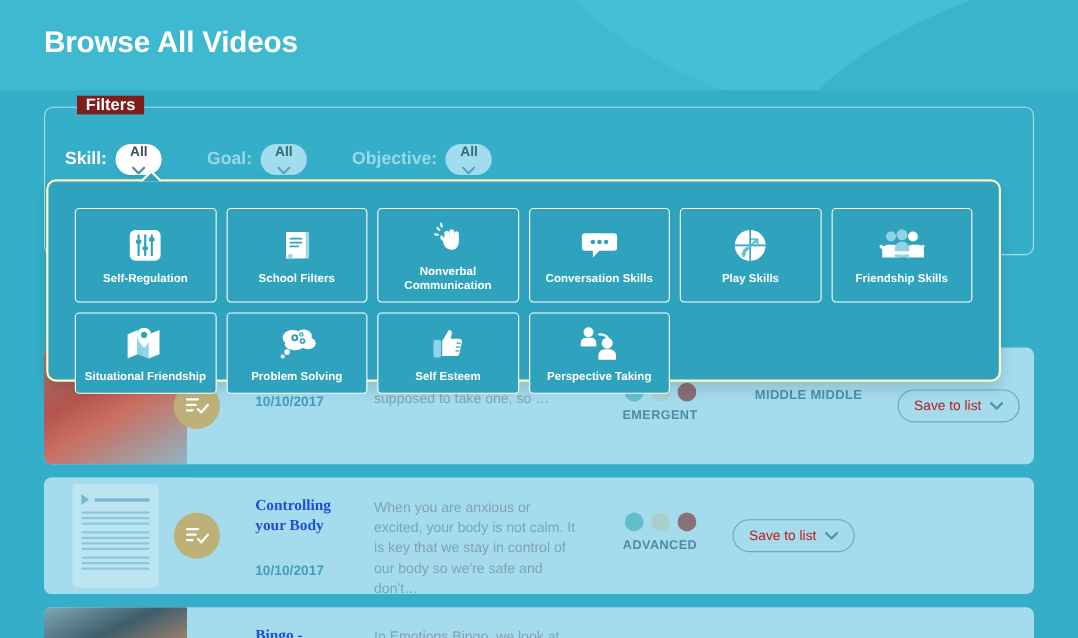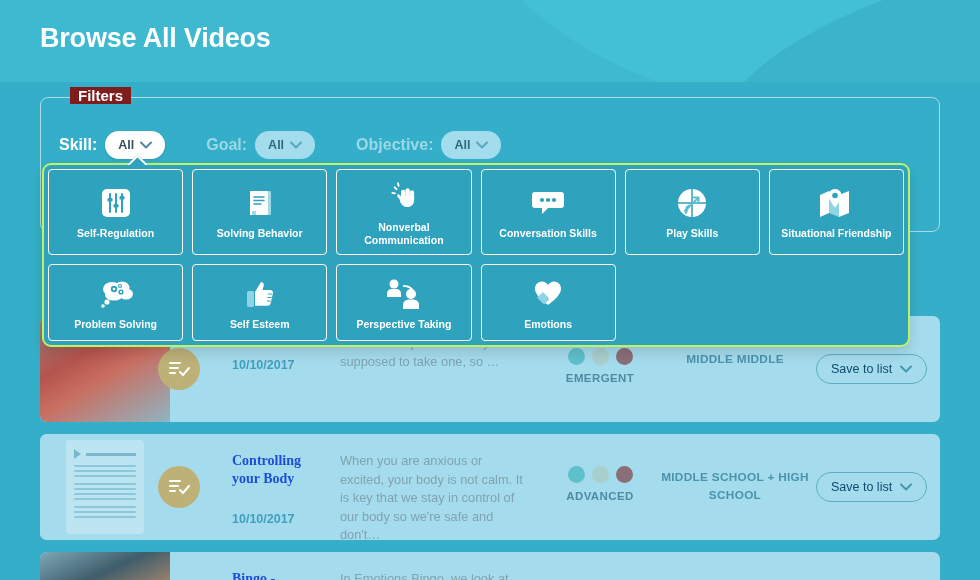--- a/index.html
+++ b/index.html
@@ -58,34 +58,34 @@
     font-size: 16px; font-weight: bold; margin-right: 8px;
     color: #9ad8e6;
   }
   .filter-label.active { color: #ffffff; }
   .pill {
     display: inline-flex; align-items: center; gap: 6px;
     height: 28px; padding: 0 13px;
     border-radius: 16px;
     background: #a3dced; color: #2e6b7d;
     font-size: 12.5px; font-weight: bold;
-    cursor: pointer; position: relative;
+    cursor: pointer; position: relative; flex-direction: column;
   }
   .pill.open { background: #ffffff; color: #39505c; box-shadow: 0 1px 3px rgba(0,0,0,.12); }
   .pill svg { display: block; }
 
   
   .dropdown {
     position: absolute; left: 42px; top: 163px;
     width: 868px; height: 184px;
     background: #2fa3bd;
-    border: 2px solid #bef264;
+    border: 2px solid #fef9c3;
     border-radius: 9px;
     box-shadow: 0 6px 14px rgba(0,0,0,.13);
-    padding: 4px;
+    padding: 24px;
     z-index: 20;
   }
   .dropdown-arrow {
     position: absolute; left: 83px; top: -11px;
     width: 20px; height: 11px; overflow: hidden;
   }
   .dropdown-arrow::after {
     content: ""; position: absolute; left: 2px; top: 4px;
     width: 15px; height: 15px; background: #2fa3bd;
     border-left: 2px solid #fff; border-top: 2px solid #fff;
@@ -168,21 +168,21 @@
   .row-grade {
     flex: 0 0 150px; padding-top: 35px; text-align: center;
     font-size: 11.8px; font-weight: bold; color: #4a93ac; letter-spacing: .3px;
     line-height: 1.5;
   }
   .row-action { flex: 1; display: flex; align-items: center; justify-content: flex-start; padding-left: 6px; }
   .save-btn {
     display: inline-flex; align-items: center; gap: 8px;
     height: 30px; padding: 0 14px;
     border: 1.5px solid #5cadc4; border-radius: 16px;
-    background: transparent; color: #0c4a6e;
+    background: transparent; color: #b91c1c;
     font-size: 12.5px; font-family: "Liberation Sans", sans-serif;
     cursor: pointer;
   }
 </style>
 </head>
 <body>
 
 <div class="app">
 
   <div class="header">
@@ -305,21 +305,20 @@
       </div>
       <div class="row-desc">When you are anxious or excited, your body is not calm. It is key that we stay in control of our body so we're safe and don't…</div>
       <div class="row-level">
         <div class="dots">
           <span class="dot" style="background:#5fc0cd"></span>
           <span class="dot" style="background:#a9cfcc"></span>
           <span class="dot" style="background:#8a6f78"></span>
         </div>
         <div class="level-text">ADVANCED</div>
       </div>
-      <div class="row-grade">MIDDLE SCHOOL + HIGH SCHOOL</div>
       <div class="row-action">
         <button class="save-btn">
           <span>Save to list</span>
           <span>
             <svg width="12" height="8" viewBox="0 0 12 8">
                 <path d="M1 1.5L6 6.5L11 1.5" stroke="#4398b0" stroke-width="2" fill="none" stroke-linecap="round" stroke-linejoin="round"></path>
               </svg>
           </span>
         </button>
       </div>
@@ -370,21 +369,21 @@
         <div class="skill-icon">
           <svg width="34" height="34" viewBox="0 0 34 34">
               <path d="M7 5h17a2 2 0 012 2v20a2 2 0 01-2 2H7z" fill="#fff"></path>
               <rect x="25" y="5" width="3" height="24" rx="1" fill="#9fd9e6"></rect>
               <g stroke="#2fa3bd" stroke-width="1.6" stroke-linecap="round">
                 <path d="M11 11h10M11 14.5h10M11 18h7"></path>
               </g>
               <rect x="9" y="25" width="4" height="4" fill="#9fd9e6"></rect>
             </svg>
         </div>
-        <div class="skill-label">Solving Behavior</div>
+        <div class="skill-label">School Filters</div>
       </div>
 
       <div class="skill-card">
         <div class="skill-icon">
           <svg width="34" height="34" viewBox="0 0 34 34">
               <g fill="#fff">
                 <path d="M14 12c0-1.2 1-2.2 2.2-2.2s2.2 1 2.2 2.2v7h-4.4z"></path>
                 <path d="M18.4 10.5c0-1.2 1-2.2 2.2-2.2s2.2 1 2.2 2.2v8.5h-4.4z"></path>
                 <path d="M22.8 12.5c0-1.2 1-2.2 2.2-2.2s2.1 1 2.1 2.2v7h-4.3z"></path>
                 <path d="M11 17.5c-1-1-1-2.4 0-3.3l.4-.3 6 5.4-2.3 2.2z"></path>
@@ -422,20 +421,34 @@
               <g stroke="#5fc0cd" stroke-width="2" stroke-linecap="round" fill="none">
                 <path d="M10 25l13-13"></path>
                 <path d="M18.5 11.5h5v5"></path>
                 <path d="M12 21l-1.5 3.5M13.5 19.5L11 27"></path>
               </g>
             </svg>
         </div>
         <div class="skill-label">Play Skills</div>
       </div>
 
+      <div class="skill-card">
+        <div class="skill-icon">
+          <svg width="42" height="30" viewBox="0 0 42 30">
+              <circle cx="11" cy="7" r="4.5" fill="#8fd4e4"></circle>
+              <circle cx="21" cy="5.5" r="5" fill="#8fd4e4"></circle>
+              <circle cx="31" cy="7" r="4.5" fill="#fff"></circle>
+              <path d="M3 26v-6.5a5 5 0 015-5h6a5 5 0 015 5V26z" fill="#fff"></path>
+              <path d="M25 26v-6.5a5 5 0 015-5h6a5 5 0 015 5V26z" fill="#fff"></path>
+              <path d="M14.5 26v-8a6.5 6.5 0 016.5-6.5 6.5 6.5 0 016.5 6.5v8z" fill="#8fd4e4"></path>
+              <path d="M2 16c6 5 11 6 19 6s13-1 19-6" stroke="#fff" stroke-width="3" fill="none" stroke-linecap="round"></path>
+            </svg>
+        </div>
+        <div class="skill-label">Friendship Skills</div>
+      </div>
 
       <div class="skill-card">
         <div class="skill-icon">
           <svg width="38" height="32" viewBox="0 0 38 32">
               <path d="M3 8l9-4v22l-9 4z" fill="#fff"></path>
               <path d="M12 4l10 4v22l-10-4z" fill="#8fd4e4"></path>
               <path d="M22 8l10-4v22l-10 4z" fill="#fff"></path>
               <path d="M18 2c3.6 0 6.5 2.9 6.5 6.5 0 4.6-6.5 12-6.5 12S11.5 13.1 11.5 8.5C11.5 4.9 14.4 2 18 2z" fill="#fff"></path>
               <circle cx="18" cy="8.5" r="2.8" fill="#2fa3bd"></circle>
             </svg>
@@ -490,27 +503,17 @@
               <circle cx="28" cy="16" r="5" fill="#fff"></circle>
               <path d="M20 31v-4a5.5 5.5 0 015.5-5.5h5A5.5 5.5 0 0136 27v4z" fill="#fff"></path>
               <path d="M21 8c5 0 8 2.5 9 6" stroke="#fff" stroke-width="2.2" fill="none" stroke-linecap="round"></path>
               <path d="M27 11.5l3.5 2.5-4 1.5" fill="#fff"></path>
             </svg>
         </div>
         <div class="skill-label">Perspective Taking</div>
       </div>
 
 
-      <div class="skill-card">
-        <div class="skill-icon">
-          <svg width="36" height="32" viewBox="0 0 36 32">
-              <path d="M18 27S5 18.5 5 10.8C5 6.6 8.2 3.6 12 3.6c2.4 0 4.6 1.3 6 3.4 1.4-2.1 3.6-3.4 6-3.4 3.8 0 7 3 7 7.2C31 18.5 18 27 18 27z" fill="#fff"></path>
-              <path d="M13 14l5.5 5.5a2 2 0 010 2.8l-3 3a2 2 0 01-2.8 0L7 19.5z" fill="#8fd4e4"></path>
-              <path d="M11 13.5c1.5-1.2 3.8-1 5 .4l3.5 4" stroke="#fff" stroke-width="2" fill="none" stroke-linecap="round"></path>
-            </svg>
-        </div>
-        <div class="skill-label">Emotions</div>
-      </div>
 
     </div>
   </div>
 
 </div>
 
 </body></html>

